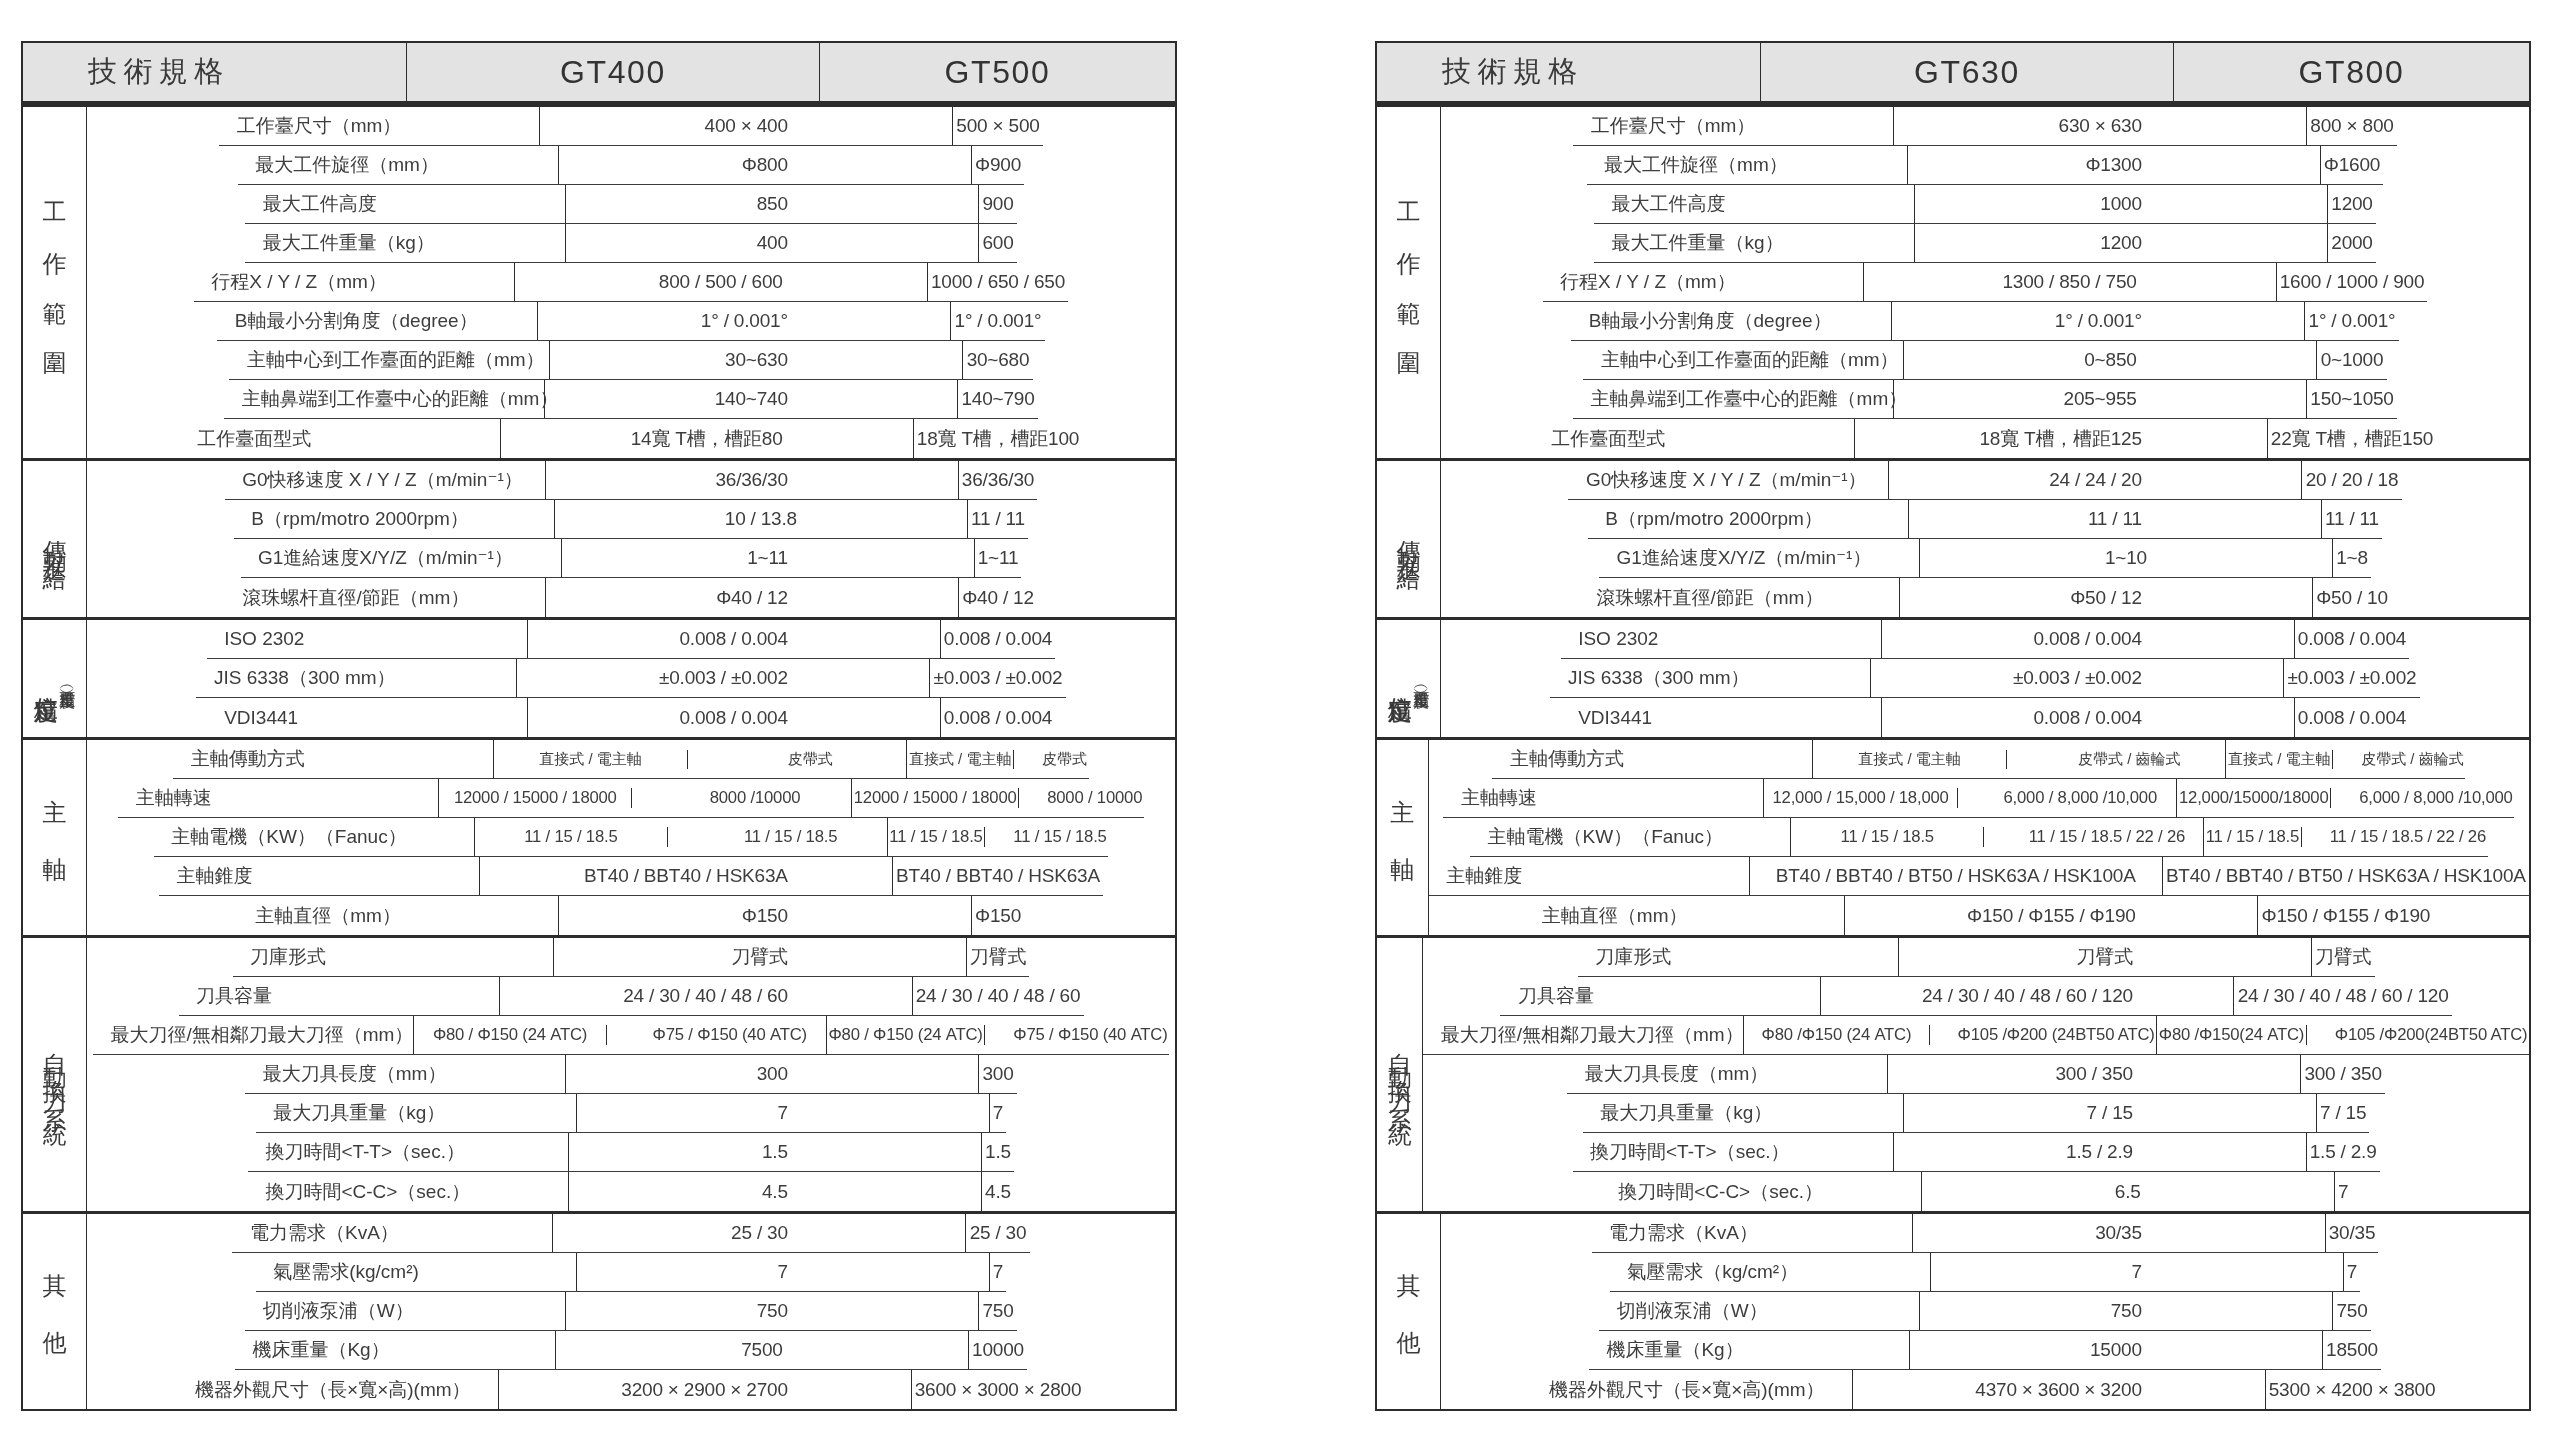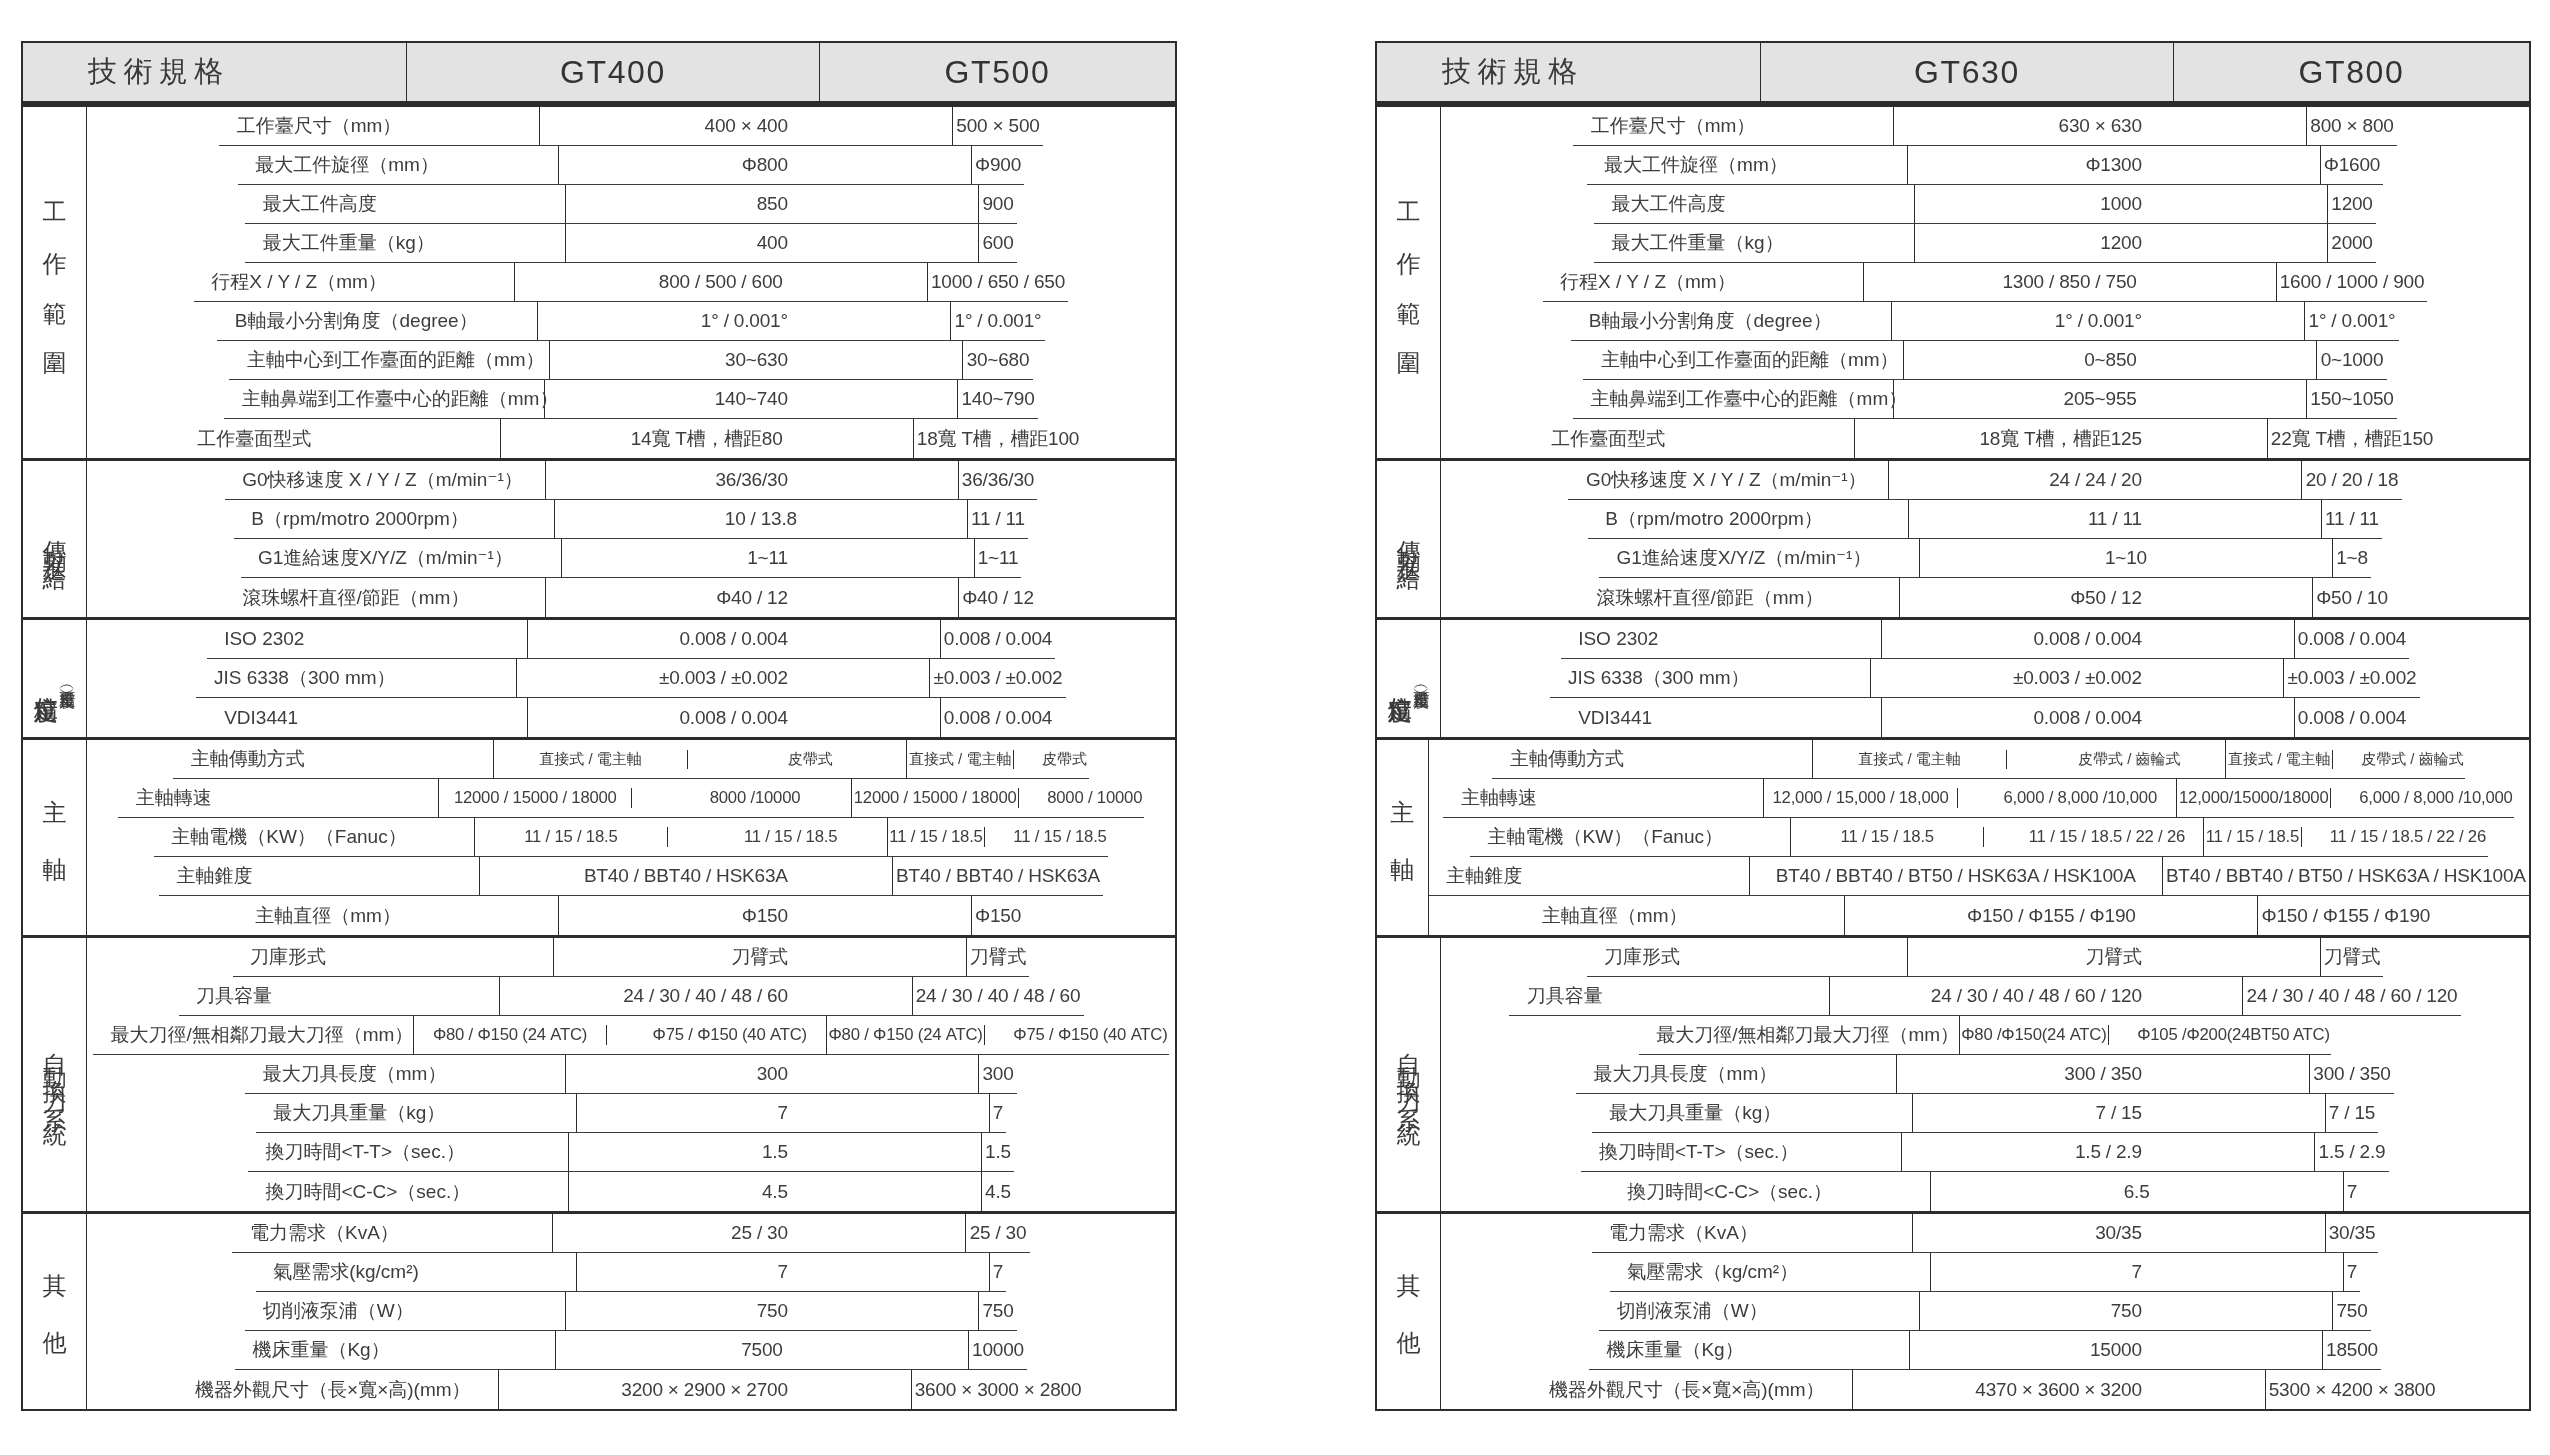--- a/index.html
+++ b/index.html
@@ -461,20 +461,24 @@
             <div class="cell cell-m1">刀臂式</div>
             <div class="cell cell-m2">刀臂式</div>
           </div>
           <div class="row">
             <div class="row-label">刀具容量</div>
             <div class="cell cell-m1">24 / 30 / 40 / 48 / 60 / 120</div>
             <div class="cell cell-m2">24 / 30 / 40 / 48 / 60 / 120</div>
           </div>
           <div class="row">
             <div class="row-label">最大刀徑/無相鄰刀最大刀徑（mm）</div>
+            <div class="cell cell-m1 cell-split">
+              <div class="half">Φ80 /Φ150 (24 ATC)</div>
+              <div class="half">Φ105 /Φ200 (24BT50 ATC)</div>
+            </div>
             <div class="cell cell-m2 cell-split">
               <div class="half">Φ80 /Φ150(24 ATC)</div>
               <div class="half">Φ105 /Φ200(24BT50 ATC)</div>
             </div>
           </div>
           <div class="row">
             <div class="row-label">最大刀具長度（mm）</div>
             <div class="cell cell-m1">300 / 350</div>
             <div class="cell cell-m2">300 / 350</div>
           </div>

